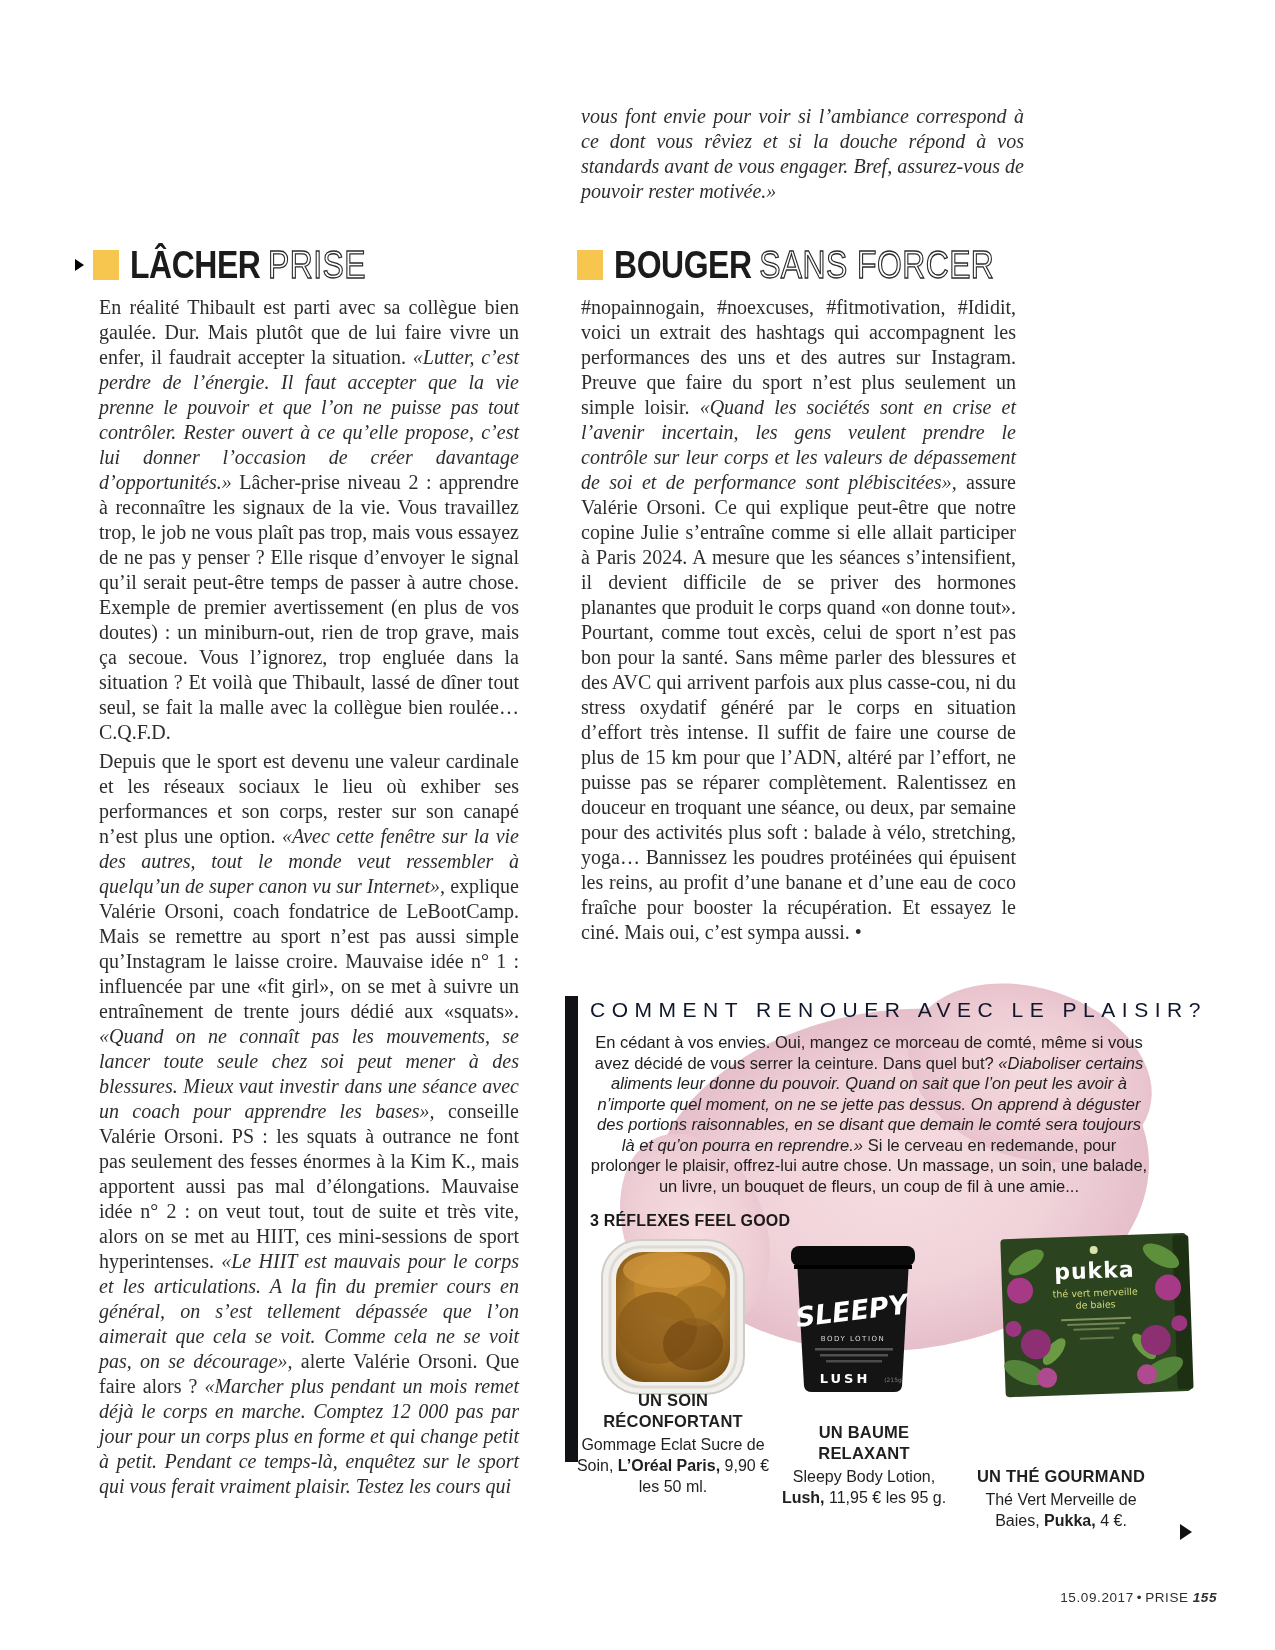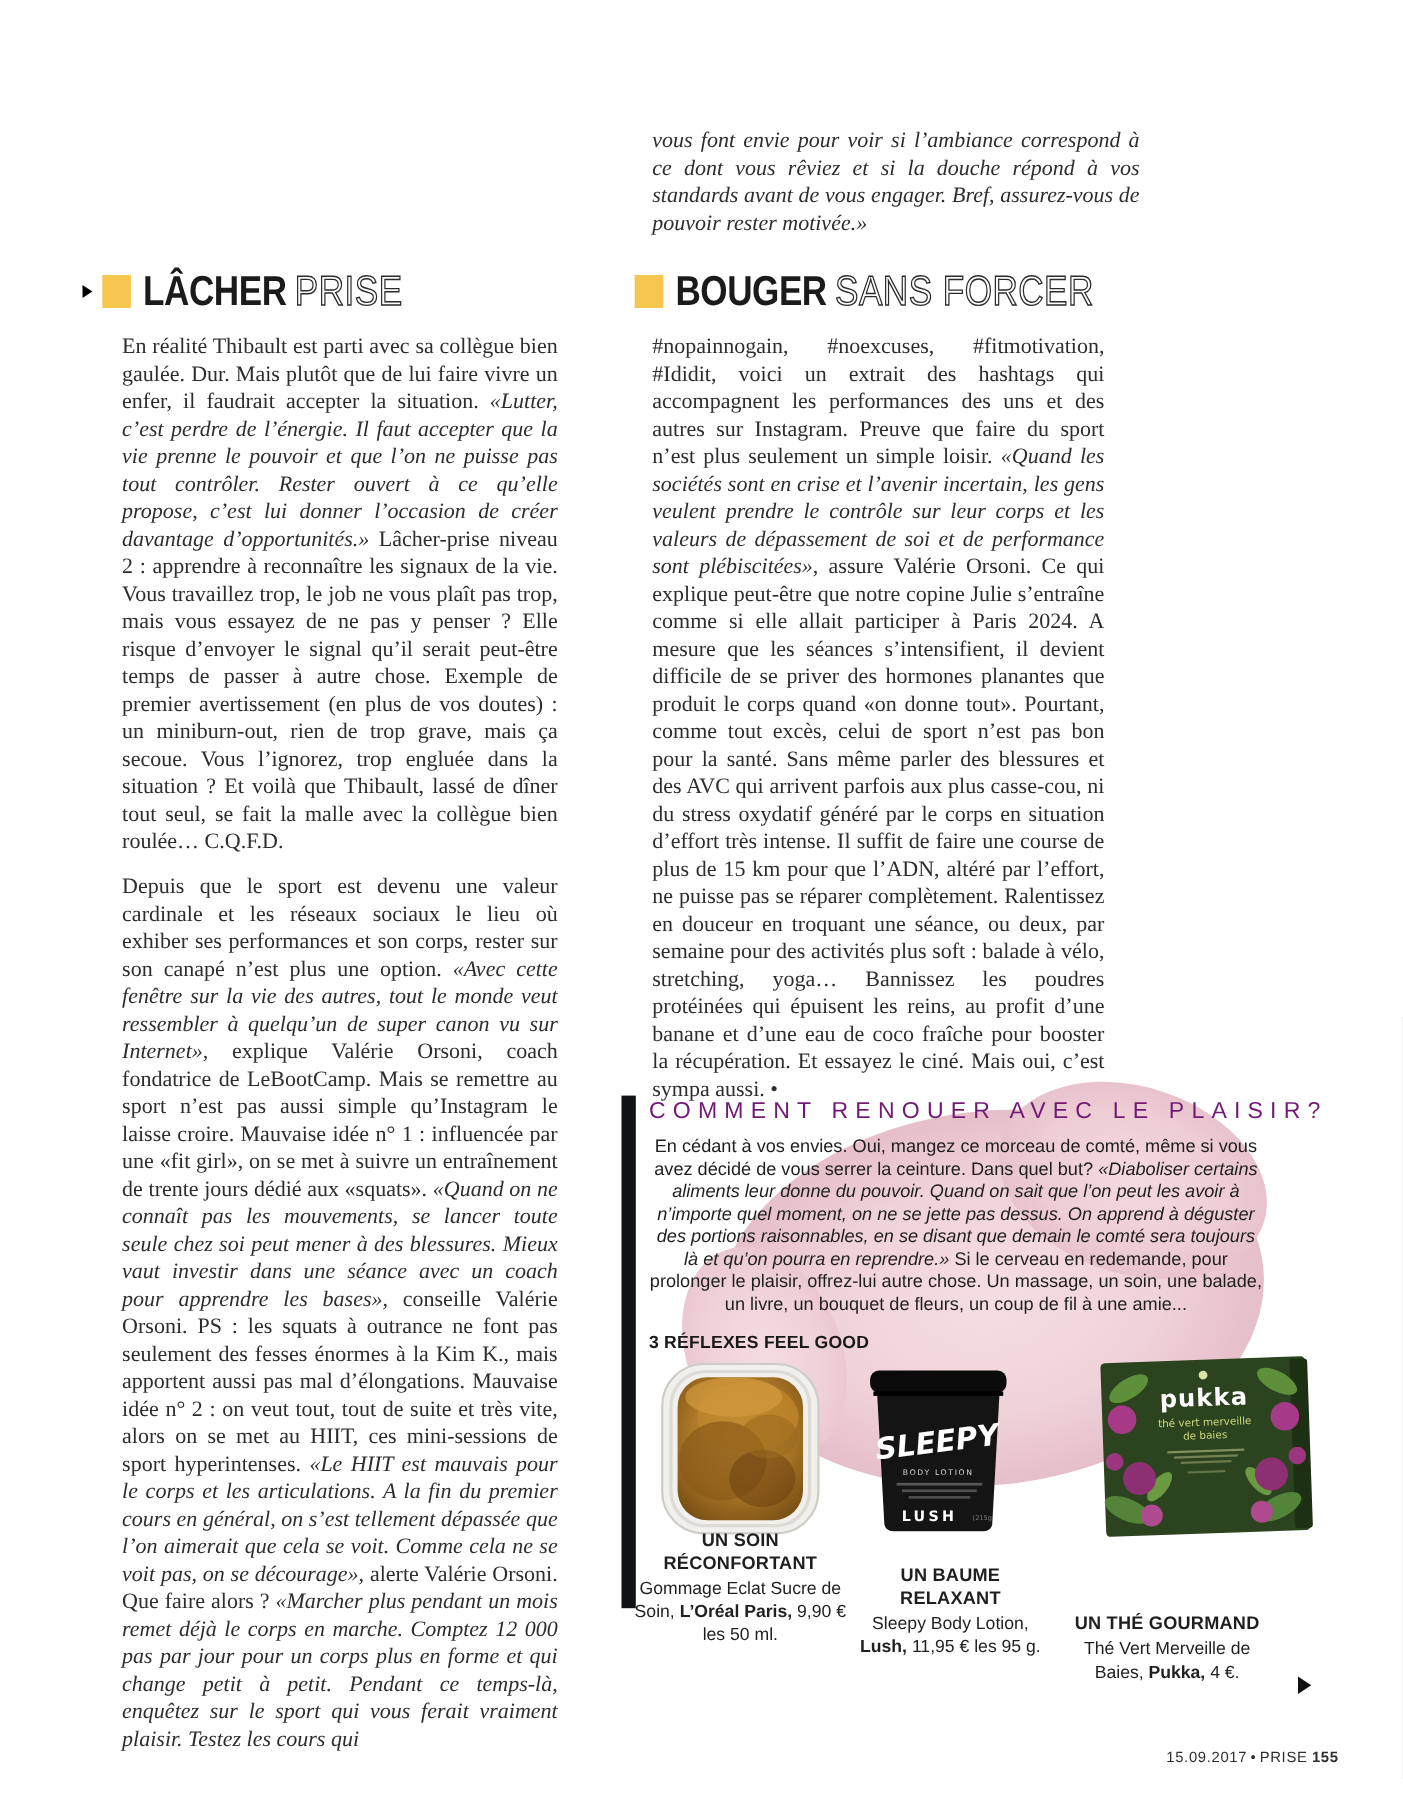--- a/index.html
+++ b/index.html
@@ -1,20 +1,20 @@
 <!DOCTYPE html>
 <html><head>
 <meta charset="utf-8">
 <style>
   html,body{margin:0;padding:0;background:#e8e8e8;}
   .page{position:relative;width:1275px;height:1650px;background:#ffffff;overflow:hidden;
         font-family:"Liberation Serif",serif;margin:0 auto;}
 
   
-  .serif-body{font-size:20px;line-height:25px;color:#2d2d2d;text-align:justify;margin:16px;}
+  .serif-body{font-size:20px;line-height:25px;color:#2d2d2d;text-align:justify;margin:4px;}
   .serif-body .run-italic{font-style:italic;}
   .run-bold{font-weight:700;}
   .run-italic{font-style:italic;}
 
   .cont-para{position:absolute;left:577px;top:100px;width:443px;}
 
   .col-left{position:absolute;left:95px;top:243px;width:428px;}
   .col-right{position:absolute;left:577px;top:243px;width:443px;}
 
   
@@ -32,41 +32,41 @@
   .feature{position:absolute;left:565px;top:990px;width:670px;height:520px;}
   .feature-bar{position:absolute;left:0;top:6px;width:13px;height:466px;background:#101216;}
   .smear{position:absolute;border-radius:50%;}
   .smear-a{left:85px;top:20px;width:500px;height:340px;transform:rotate(-7deg);
            background:radial-gradient(closest-side,#f6dee2 0%,#f0d2d9 62%,#e9c5cf 88%,#e5bfc9 100%);}
   .smear-b{left:340px;top:-2px;width:250px;height:170px;transform:rotate(18deg);
            background:radial-gradient(closest-side,#f4dade 0%,#eecdd5 70%,#e8c3cd 100%);}
   .smear-c{left:60px;top:140px;width:140px;height:200px;transform:rotate(-22deg);
            background:radial-gradient(closest-side,#f5dce0 0%,#efd0d7 75%,#ebc8d1 100%);}
   .f-content{position:relative;z-index:1;}
-  .f-title{font-family:"Liberation Sans",sans-serif;font-size:21px;font-weight:400;color:#701a75;
+  .f-title{font-family:"Liberation Sans",sans-serif;font-size:21px;font-weight:400;color:#0f172a;
            letter-spacing:6.5px;margin:8px 0 10px 25px;white-space:nowrap;}
   .f-body{font-family:"Liberation Sans",sans-serif;font-size:16.5px;line-height:20.5px;color:#1e1e1e;
           margin-left:25px;width:558px;text-align:center;}
   .f-body .run-italic{font-style:italic;}
   .f-sub{font-family:"Liberation Sans",sans-serif;font-size:16px;font-weight:700;color:#191919;
          margin:16px 0 0 25px;letter-spacing:0.2px;}
 
   
   .product-visual{position:absolute;z-index:2;}
   .caption{position:absolute;z-index:2;font-family:"Liberation Sans",sans-serif;font-size:16px;
            line-height:21px;color:#1f1f1f;text-align:center;}
   .caption-title{font-weight:700;font-size:16.5px;margin-bottom:2px;letter-spacing:0.2px;}
 
   
   .page-arrow{position:absolute;left:1180px;top:1524px;width:0;height:0;
               border-left:12px solid #111;border-top:8px solid transparent;border-bottom:8px solid transparent;}
   .footer{position:absolute;right:58px;top:1590px;font-family:"Liberation Sans",sans-serif;
           font-size:13.5px;color:#2e2e2e;letter-spacing:0.6px;}
   .footer .sep{margin:0 3px;}
-  .footer .pgnum{font-weight:700;margin-left:4px;}
+  .footer .pgnum{font-weight:700;margin-left:4px;font-style:italic;}
 </style>
 </head>
 <body>
 
 <div class="page">
 
   <p class="serif-body cont-para"><span class="run-italic">vous font envie pour voir si l’ambiance correspond à ce dont vous rêviez et si la douche répond à vos standards avant de vous engager. Bref, assurez-vous de pouvoir rester motivée.»</span></p>
 
   <div class="col-left">
     <div class="section-head">

